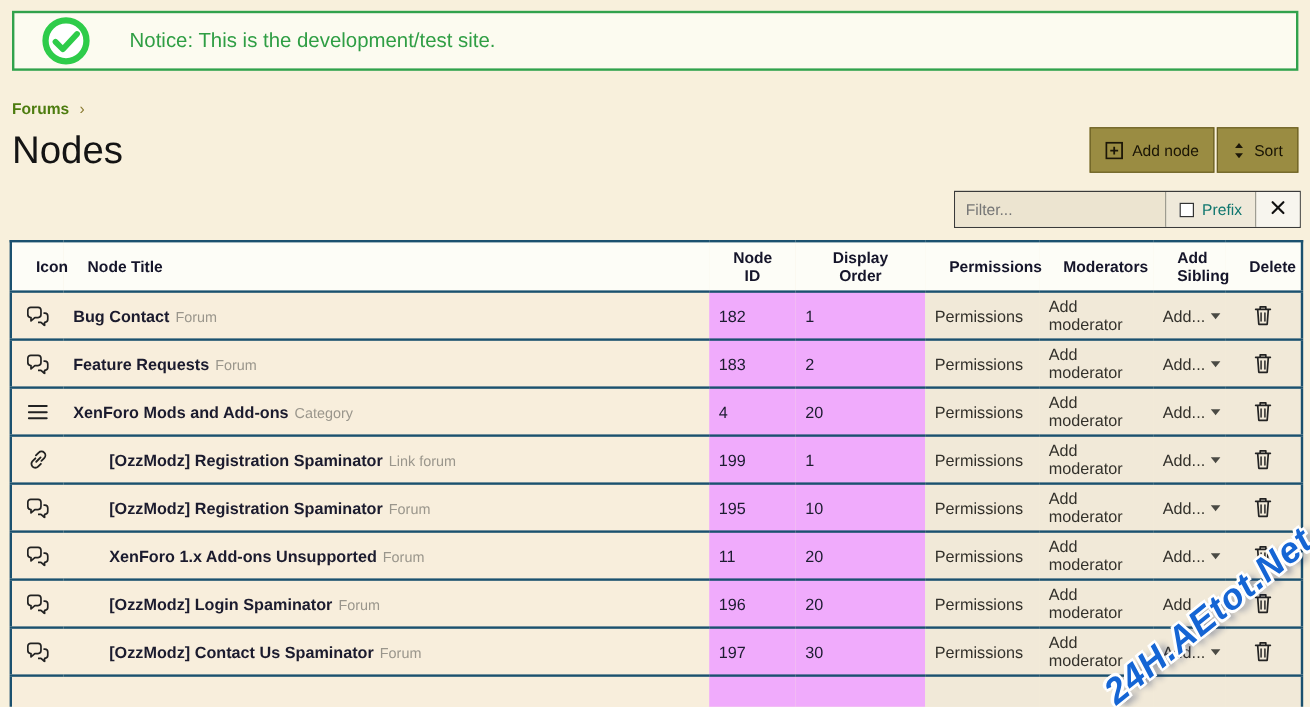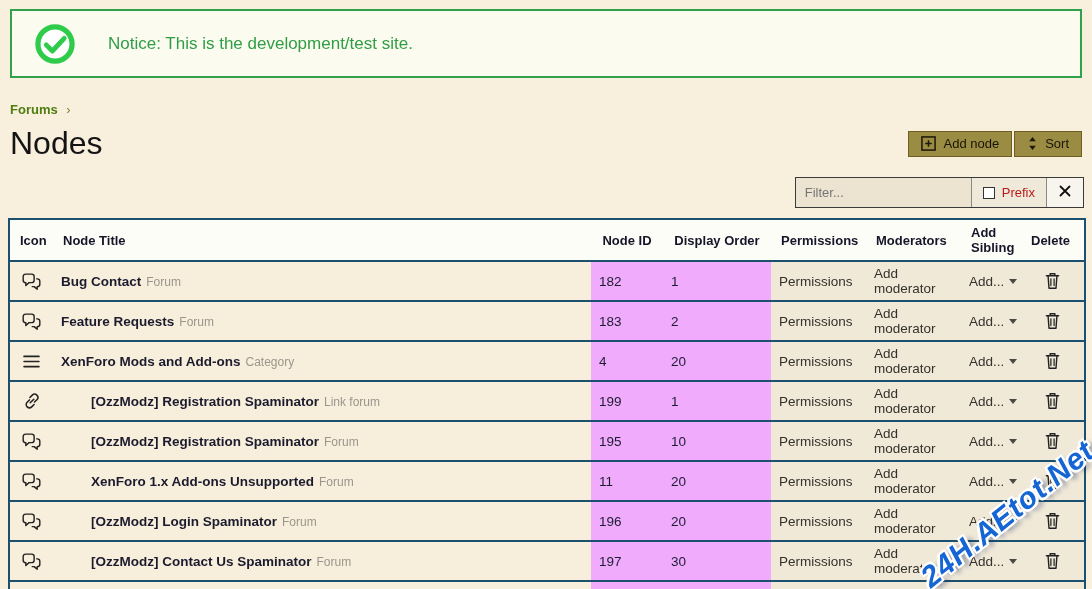--- a/index.html
+++ b/index.html
@@ -7,21 +7,21 @@
   body {
     background: #f8f0dc;
     font-family: "Liberation Sans", sans-serif;
     position: relative;
     color: #1a1a1a;
   }
 
   
   .notice {
     margin: 9px 10px 0 10px;
-    height: 69px;
+    height: 50px;
     border: 2px solid #31a24c;
     background: #fcfbf0;
     display: flex;
     align-items: center;
     gap: 32px;
     padding: 0 22px;
   }
   .notice-icon svg { width: 42px; height: 42px; display: block; }
   .notice-text { color: #2f9e44; font-size: 17px; }
 
@@ -46,21 +46,21 @@
   .toolbar-btn {
     display: flex;
     align-items: center;
     gap: 7px;
     background: #9a8c42;
     border: 1px solid #6b5f23;
     color: #191405;
     font-size: 13px;
     font-family: inherit;
     padding: 6px 12px;
-    height: 26px;
+    height: 38px;
     cursor: pointer;
   }
   .toolbar-btn svg { display: block; }
 
   
   .filter-row { display: flex; justify-content: flex-end; margin: 15px 8px 10px 0; }
   .filter-group { display: flex; border: 1px solid #3a3a3a; background: #f7f4ea; }
   .filter-input {
     width: 176px;
     border: none;
@@ -74,21 +74,21 @@
   }
   .prefix-label {
     display: flex;
     align-items: center;
     gap: 7px;
     padding: 0 11px;
     font-size: 13px;
     background: #efe9da;
     border-right: 1px solid #8a8a80;
     cursor: pointer;
-    color: #b91c1c;
+    color: #0f766e;
   }
   .checkbox-box { width: 12px; height: 12px; border: 1px solid #333; background: #fff; display: inline-block; }
   .filter-close {
     width: 36px;
     background: #f7f5ee;
     border: none;
     cursor: pointer;
     display: flex;
     align-items: center;
     justify-content: center;
@@ -102,21 +102,21 @@
     table-layout: fixed;
     border: 2px solid #1b516f;
     background: #f8eedc;
   }
   .nodes-table th {
     background: #fdfdf7;
     font-size: 13px;
     font-weight: bold;
     color: #15152a;
     text-align: left;
-    padding: 5px 10px;
+    padding: 5px 20px;
     height: 40px;
     vertical-align: middle;
     border-bottom: 2px solid #1b516f;
   }
   .nodes-table th.c { text-align: center; }
   .nodes-table td {
     height: 40px;
     padding: 0 8px;
     font-size: 13.5px;
     vertical-align: middle;

